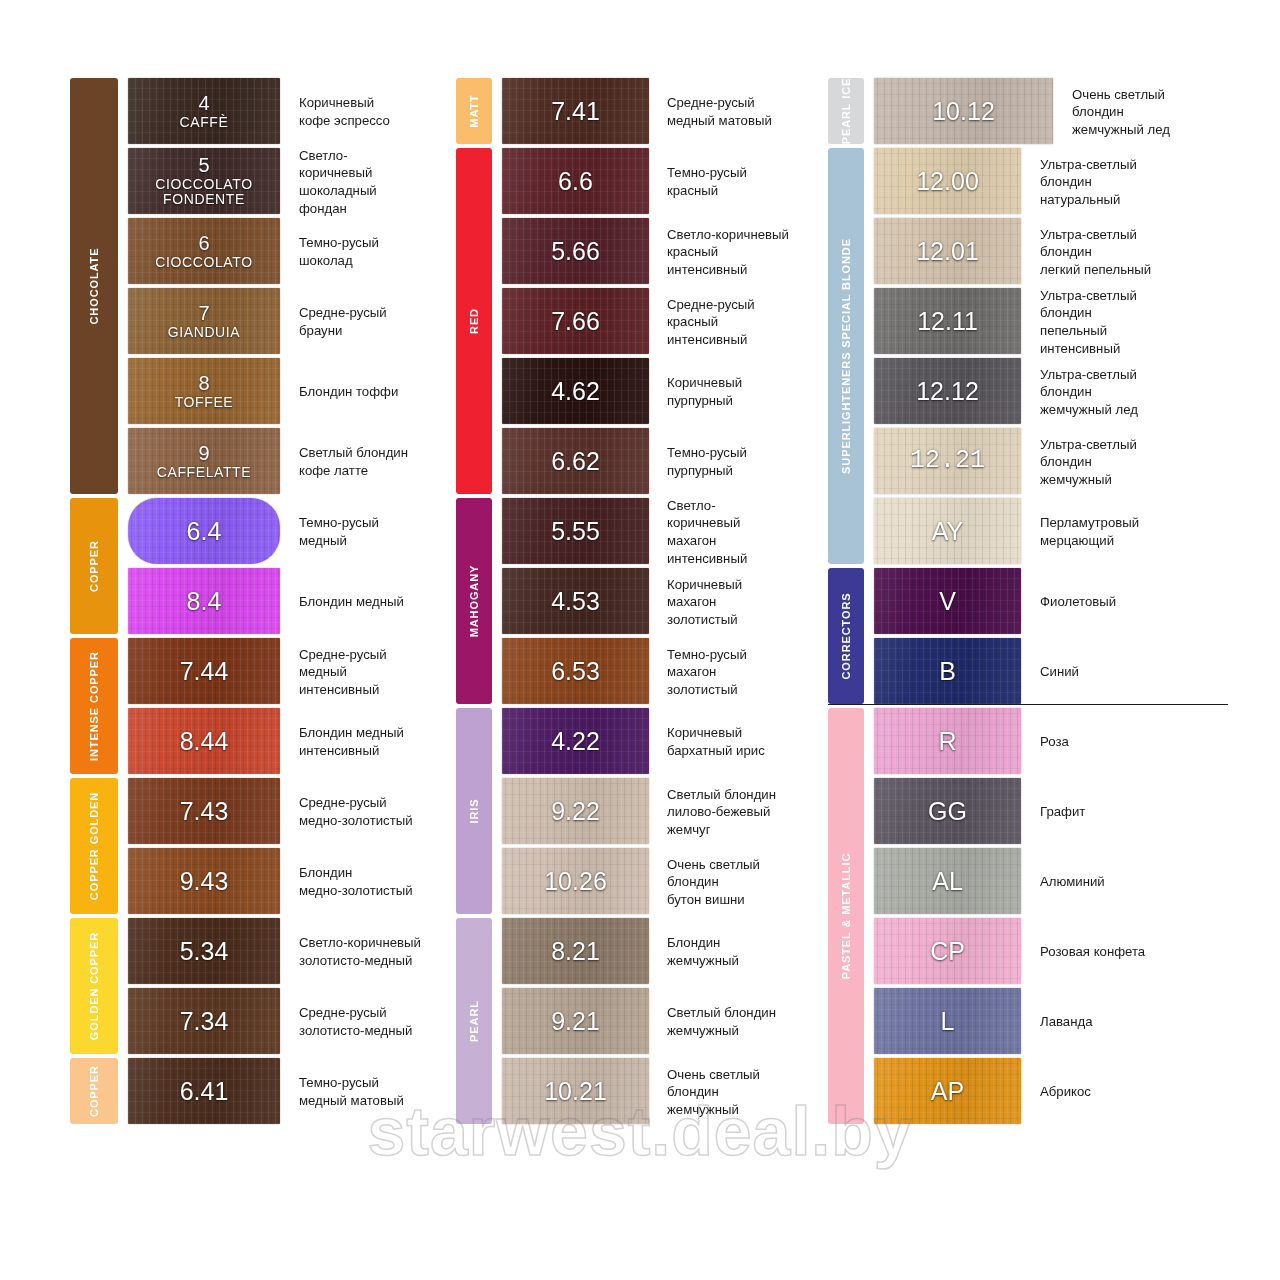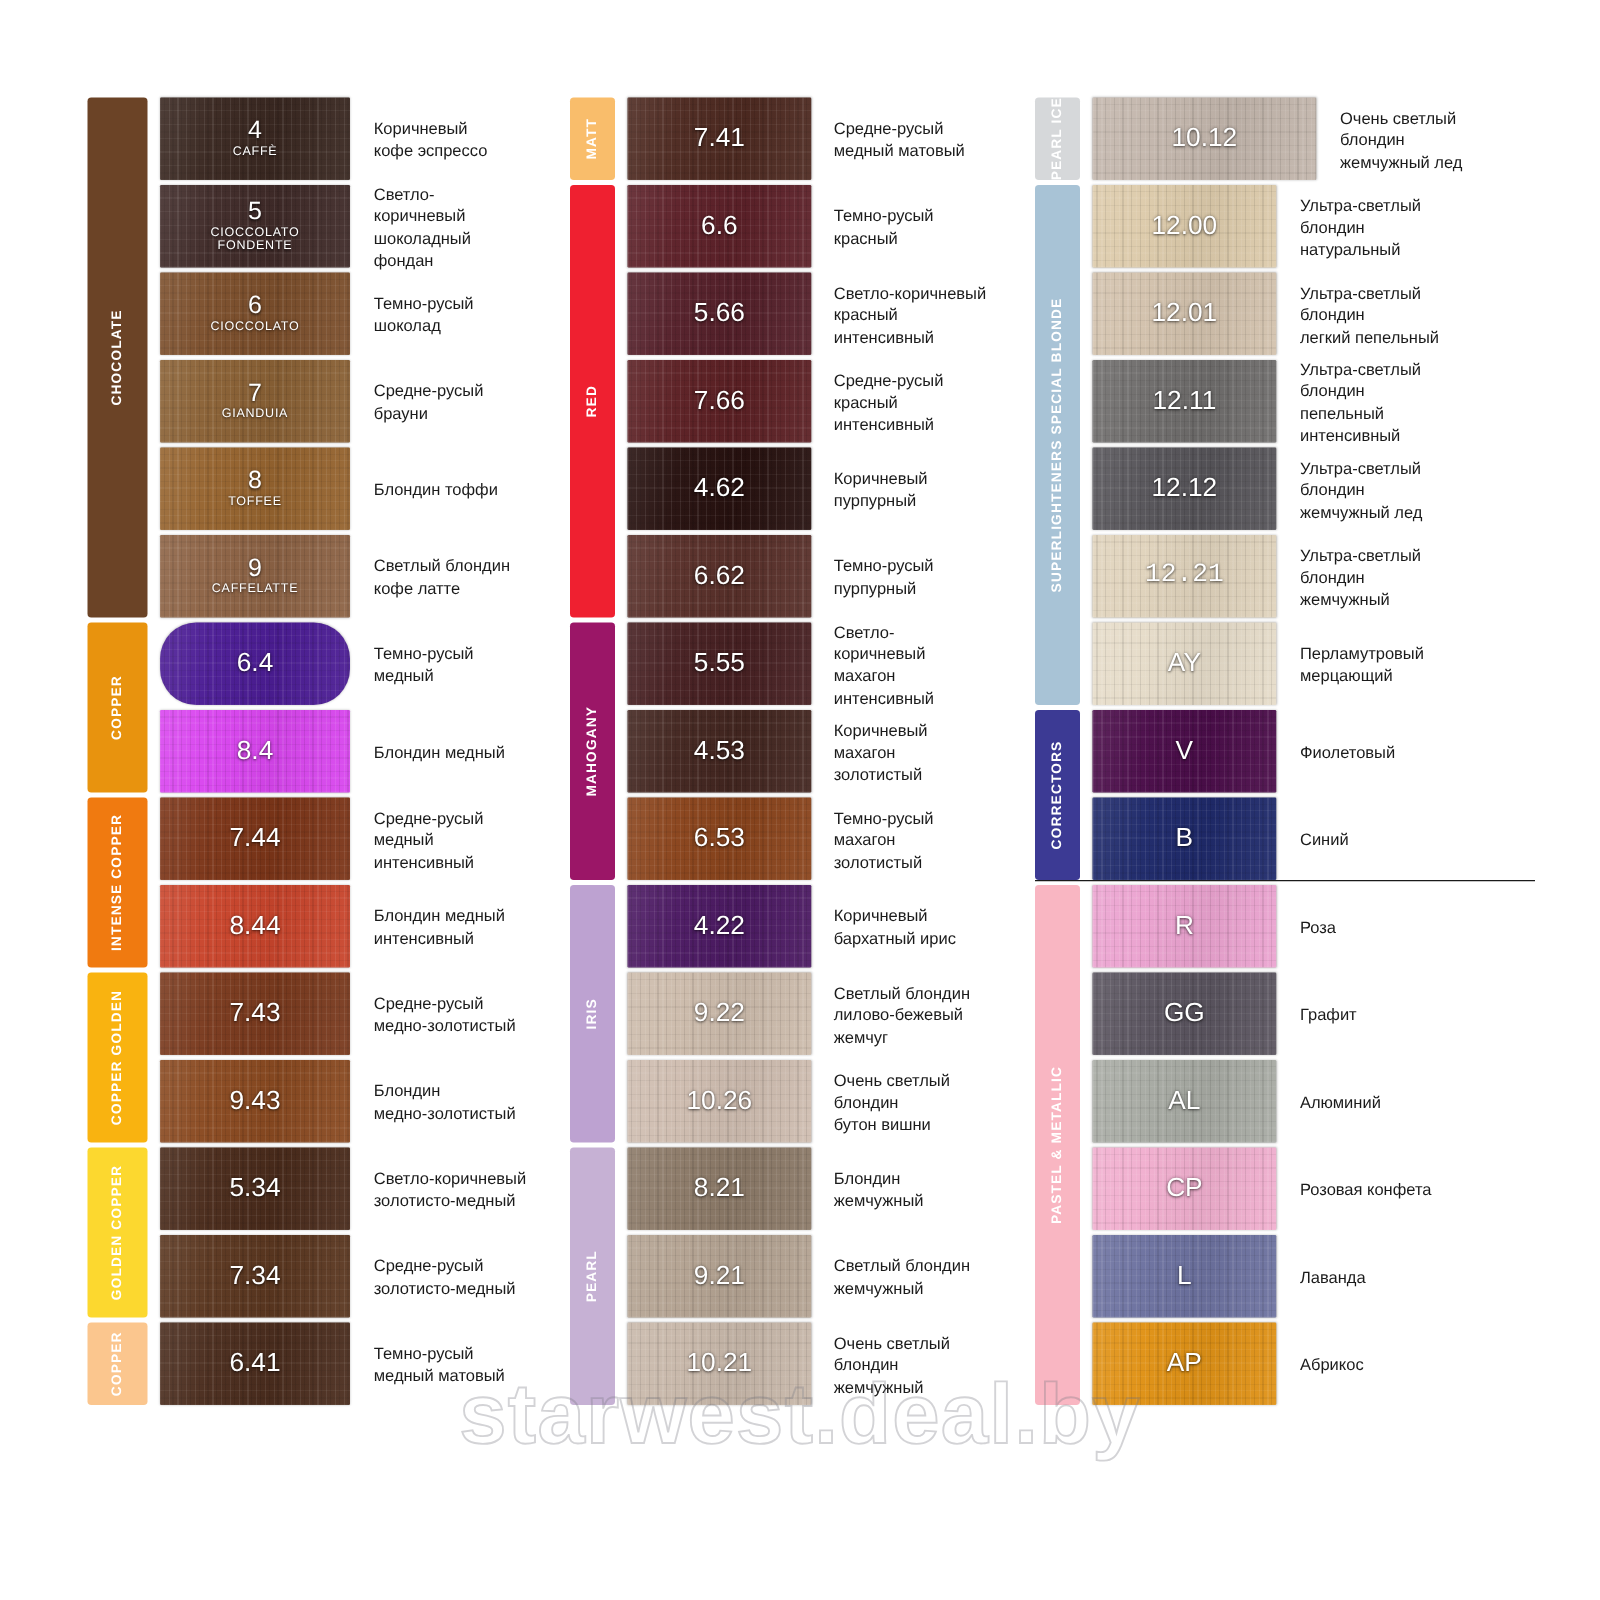--- a/index.html
+++ b/index.html
@@ -127,30 +127,30 @@
        rgba(255,255,255,0.06) 100%);
     pointer-events: none;
   }
 
   .swatch-code {
     position: absolute;
     left: 0; right: 0;
     top: 50%;
     transform: translateY(-50%);
     text-align: center;
-    font-size: 21px;
+    font-size: 25px;
     line-height: 1.05;
     color: #ffffff;
     text-shadow: 0 1px 2px rgba(0,0,0,0.55), 0 0 3px rgba(0,0,0,0.30);
     z-index: 3;
     font-weight: 400;
   }
   .swatch-code .sub {
     display: block;
-    font-size: 10px;
+    font-size: 14px;
     letter-spacing: 0.6px;
     margin-top: 1px;
   }
   .swatch.has-name .swatch-code { font-size: 20px; }
 
   .desc {
     flex: 1 1 auto;
     display: flex;
     align-items: center;
     padding-left: 19px;
@@ -246,21 +246,21 @@
             </div>
           </div>
         </div>
       </div>
       <div class="group">
         <div class="group-bar" style="background: rgb(232, 147, 14);">
           <div class="group-bar-label">COPPER</div>
         </div>
         <div class="group-rows">
           <div class="row">
-            <div class="swatch" style="background: #4c1d95; border-radius: 29px;">
+            <div class="swatch" style="background: #8b5cf6; border-radius: 29px;">
               <div class="swatch-code">6.4</div>
             </div>
             <div class="desc">
               <span>Темно-русый<br>медный</span>
             </div>
           </div>
           <div class="row">
             <div class="swatch" style="background: #d946ef;">
               <div class="swatch-code">8.4</div>
             </div>

